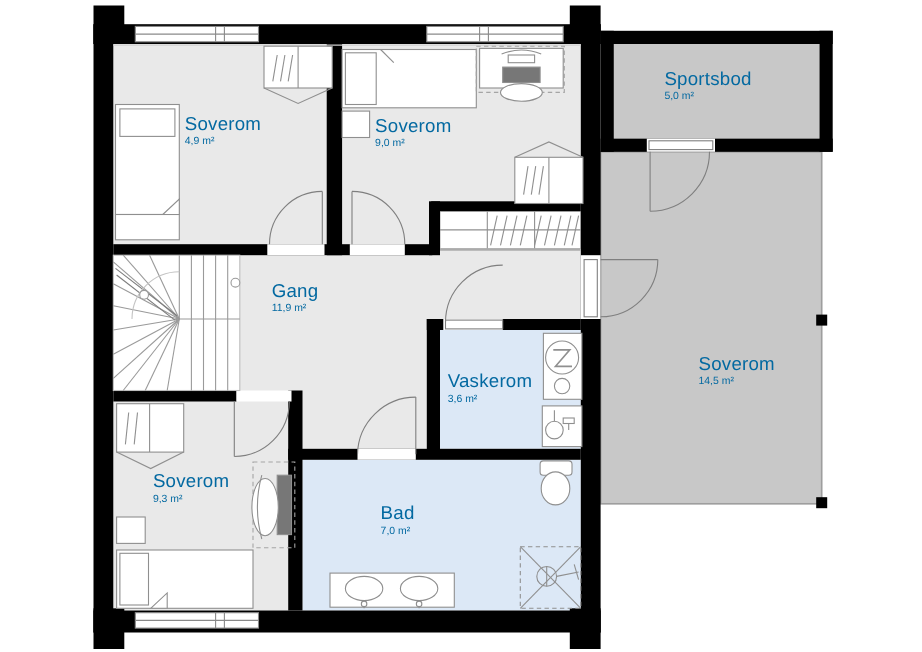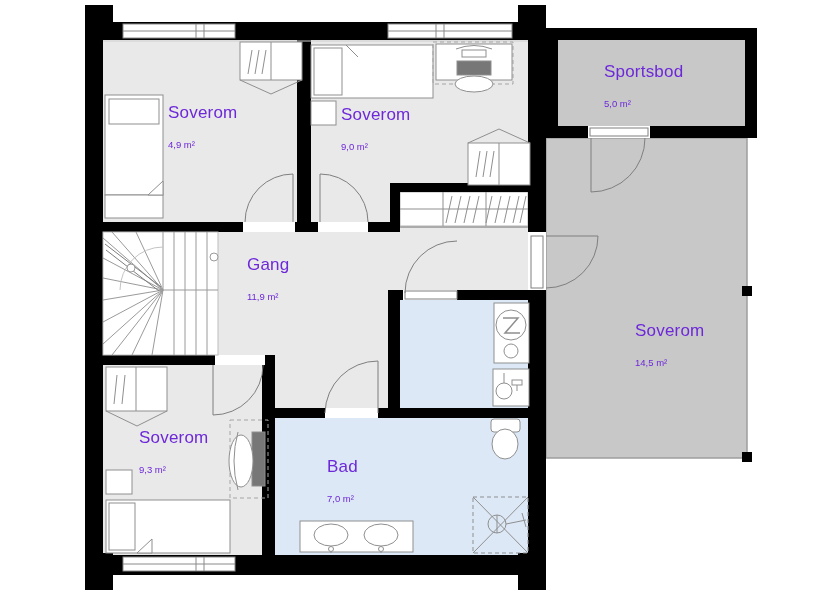--- a/index.html
+++ b/index.html
@@ -7,27 +7,27 @@
   #canvas{
     position:relative;
     width:838px;height:593px;
     background:#ffffff;
     font-family:"Liberation Sans", sans-serif;
     overflow:hidden;
   }
   #plan-svg{position:absolute;left:0;top:0;}
   .room-label{
     position:absolute;
-    color:#6d28d9;
+    color:#0369a1;
     line-height:1.05;
     white-space:nowrap;
     pointer-events:none;
   }
   .room-label .name{display:block;font-size:17px;letter-spacing:.2px;}
-  .room-label .area{display:block;font-size:9.5px;margin-top:18px;}
+  .room-label .area{display:block;font-size:9.5px;margin-top:2px;}
 </style>
 </head>
 <body>
 
 <div id="canvas">
 
 <svg id="plan-svg" width="838" height="593" viewBox="0 0 838 593">
 
   <g>
     <rect x="546" y="138" width="201" height="320" fill="#c8c8c8" stroke="#9e9e9e" stroke-width="1.5"></rect>
@@ -307,29 +307,33 @@
   <div class="room-label" style="left:604px;top:63px">
     <span class="name">Sportsbod</span>
     <span class="area">5,0 m²</span>
   </div>
 
   <div class="room-label" style="left:247px;top:256px">
     <span class="name">Gang</span>
     <span class="area">11,9 m²</span>
   </div>
 
+  <div class="room-label" style="left:407px;top:338px">
+    <span class="name">Vaskerom</span>
+    <span class="area">3,6 m²</span>
+  </div>
 
   <div class="room-label" style="left:635px;top:322px">
     <span class="name">Soverom</span>
     <span class="area">14,5 m²</span>
   </div>
 
   <div class="room-label" style="left:139px;top:429px">
     <span class="name">Soverom</span>
     <span class="area">9,3 m²</span>
   </div>
 
-  <div class="room-label" style="left:327px;top:458px">
+  <div class="room-label" style="left:346px;top:458px">
     <span class="name">Bad</span>
     <span class="area">7,0 m²</span>
   </div>
 
 </div>
 
 </body></html>

